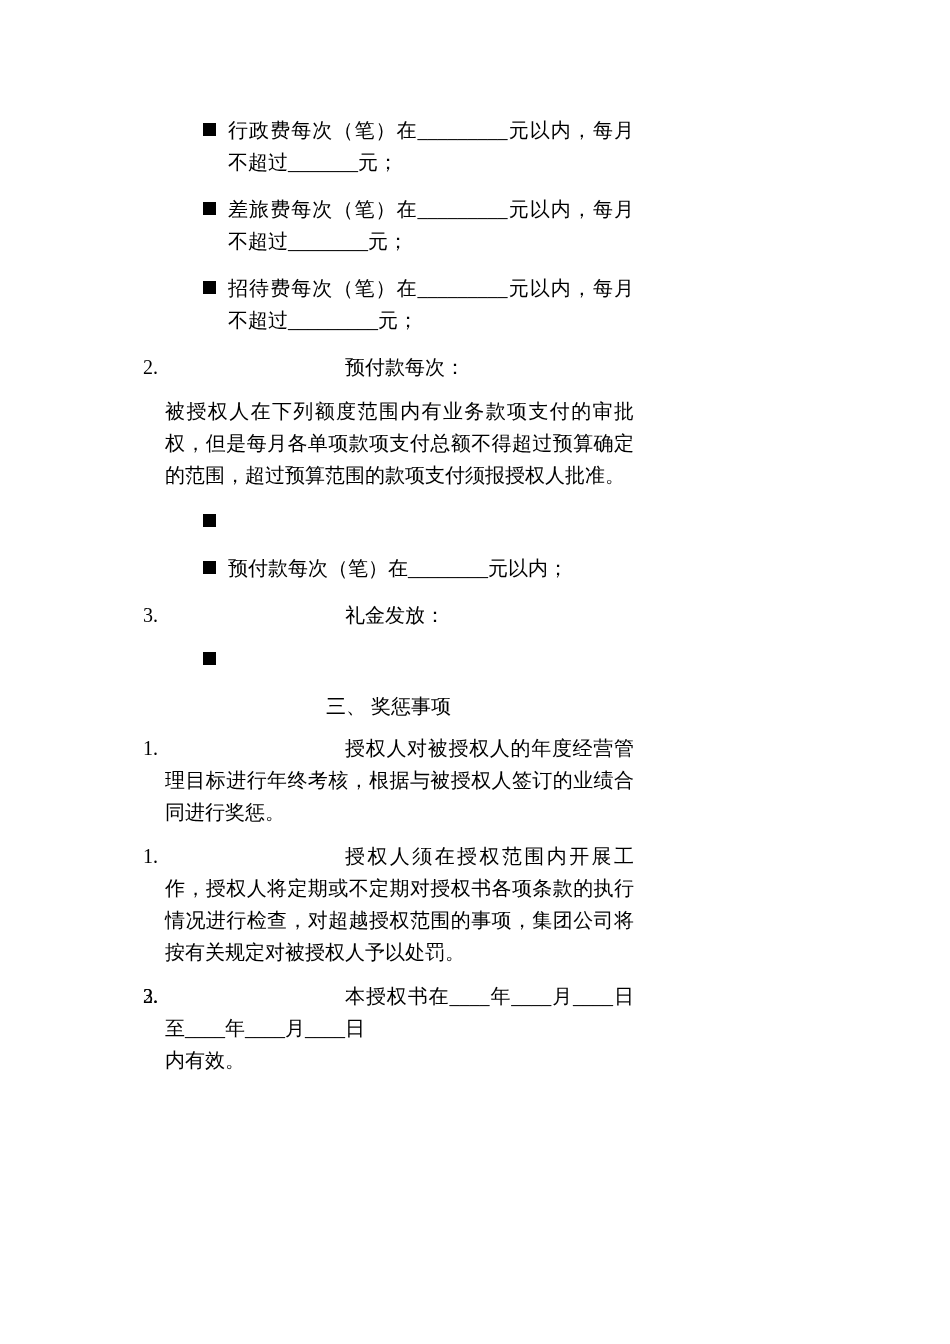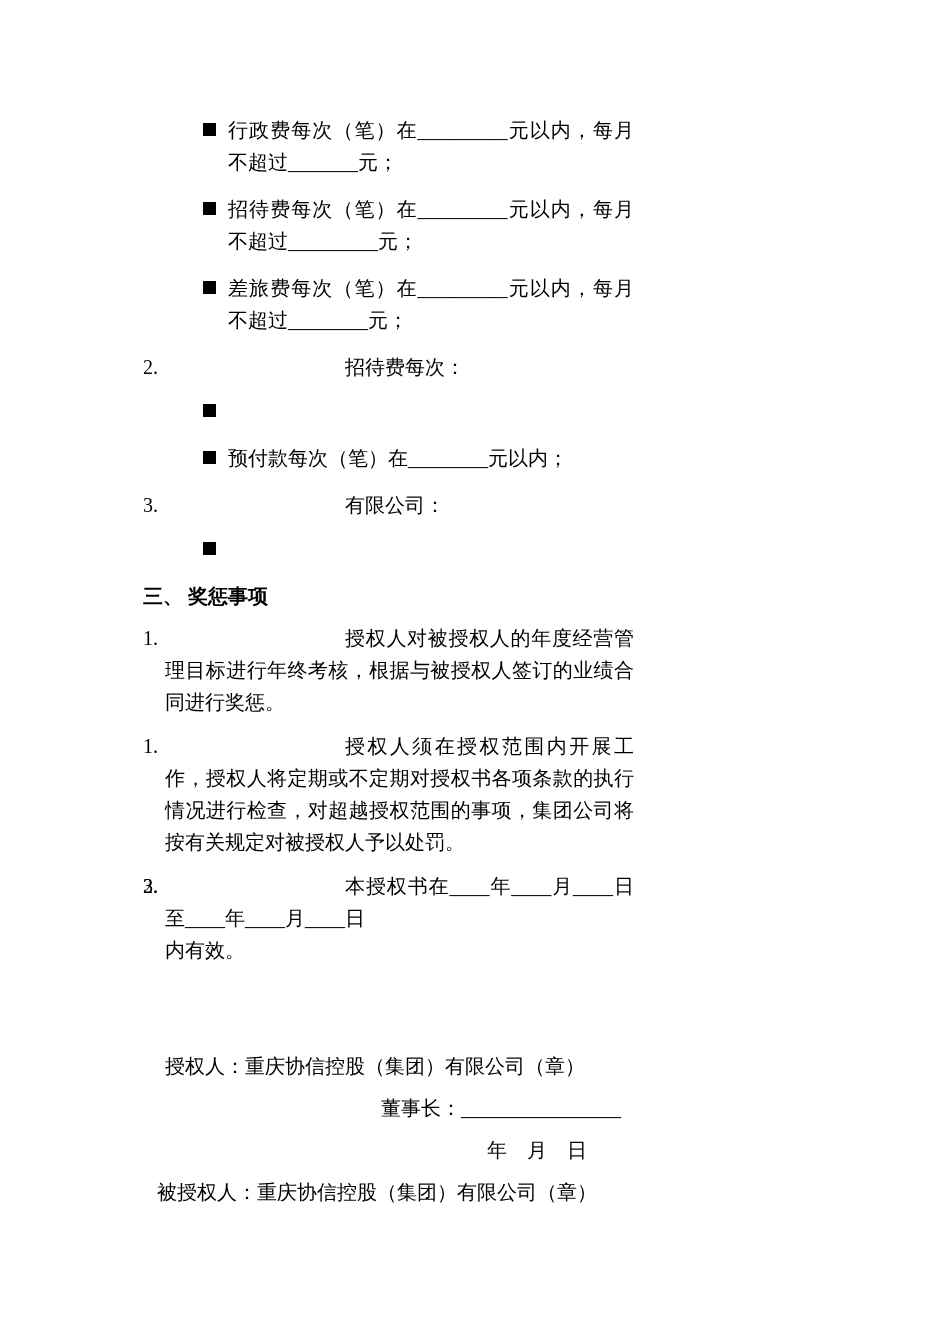--- a/index.html
+++ b/index.html
@@ -48,22 +48,23 @@
     top: 0;
     text-indent: 0;
   }
 
   .para {
     margin: 0 0 14px 22px;
     text-align: justify;
   }
 
   .sec-head {
-    font-weight: bold;
+    font-weight: normal;
     margin: 14px 0 10px;
+    text-align: center;
   }
   .sec-head .sec-title { margin-left: 5px; }
 
   
   .sig { margin-top: 84px; text-align: right; }
   .sig-line { margin-bottom: 10px; }
   .sig-authorizer { margin-right: 49px; }
   .sig-chairman   { margin-right: 13px; }
   .sig-date       { margin-right: 47px; }
   .sig-authorized { margin-right: 37px; }
@@ -73,47 +74,48 @@
 
 <div class="page">
 
   <div class="b-item">
     <span class="marker"></span>
     <span>行政费每次（笔）在_________元以内，每月不超过_______元；</span>
   </div>
 
   <div class="b-item">
     <span class="marker"></span>
-    <span>招待费每次（笔）在_________元以内，每月不超过_________元；</span>
+    <span>差旅费每次（笔）在_________元以内，每月不超过________元；</span>
   </div>
 
   <div class="b-item">
     <span class="marker"></span>
-    <span>差旅费每次（笔）在_________元以内，每月不超过________元；</span>
+    <span>招待费每次（笔）在_________元以内，每月不超过_________元；</span>
   </div>
 
   <div class="n-item">
     <span class="num">2.</span>
-    <span>招待费每次：</span>
+    <span>预付款每次：</span>
   </div>
 
+  <p class="para">被授权人在下列额度范围内有业务款项支付的审批权，但是每月各单项款项支付总额不得超过预算确定的范围，超过预算范围的款项支付须报授权人批准。</p>
 
   <div class="b-item">
     <span class="marker"></span>
     <span></span>
   </div>
 
   <div class="b-item">
     <span class="marker"></span>
     <span>预付款每次（笔）在________元以内；</span>
   </div>
 
   <div class="n-item">
     <span class="num">3.</span>
-    <span>有限公司：</span>
+    <span>礼金发放：</span>
   </div>
 
   <div class="b-item">
     <span class="marker"></span>
   </div>
 
   <div class="sec-head">
     <span class="sec-num">三、</span><span class="sec-title">奖惩事项</span>
   </div>
 
@@ -131,20 +133,14 @@
   <div class="n-item">
     <span class="num">2.</span>
   </div>
 
   <div class="n-item">
     <span class="num">3.</span>
     <span>本授权书在____年____月____日至____年____月____日</span><br>
     <span>内有效。</span>
   </div>
 
-  <div class="sig">
-    <div class="sig-line sig-authorizer">授权人：重庆协信控股（集团）有限公司（章）</div>
-    <div class="sig-line sig-chairman">董事长：________________</div>
-    <div class="sig-line sig-date">年　月　日</div>
-    <div class="sig-line sig-authorized">被授权人：重庆协信控股（集团）有限公司（章）</div>
-  </div>
 
 </div>
 
 </body></html>

